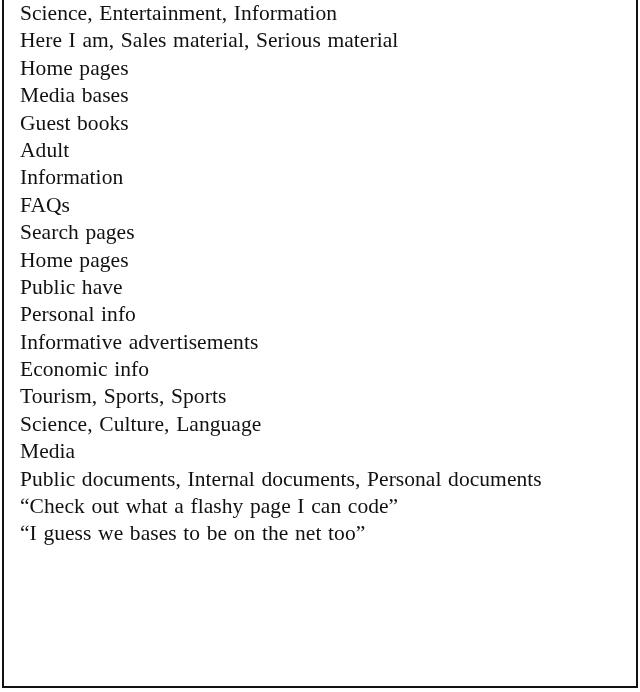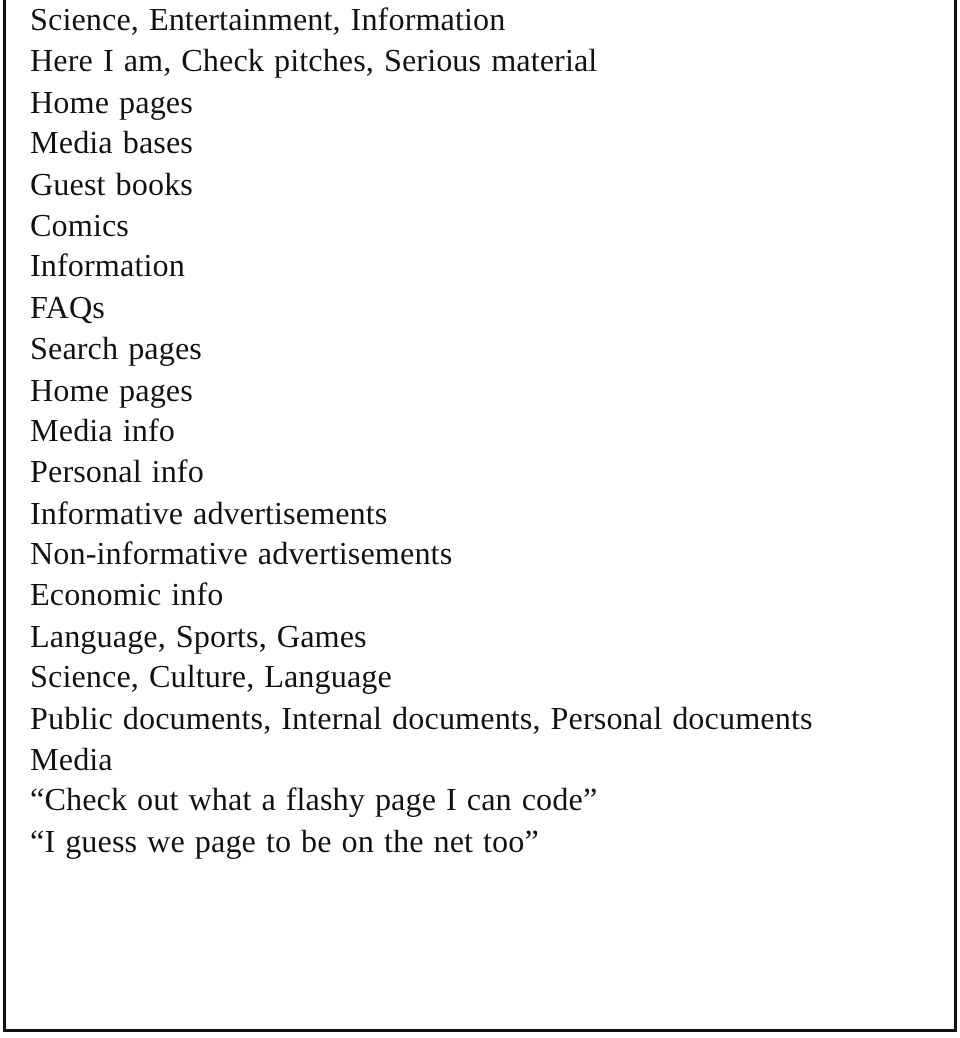--- a/index.html
+++ b/index.html
@@ -41,34 +41,33 @@
       letter-spacing: 0.05px;
       word-spacing: 1.2px;
     }
   </style>
 </head>
 <body>
 
 <div class="table-frame">
   <ul class="rows">
     <li class="row">Science, Entertainment, Information</li>
-    <li class="row">Here I am, Check pitches, Serious material</li>
+    <li class="row">Here I am, Sales material, Serious material</li>
     <li class="row">Home pages</li>
     <li class="row">Media bases</li>
     <li class="row">Guest books</li>
-    <li class="row">Comics</li>
+    <li class="row">Adult</li>
     <li class="row">Information</li>
     <li class="row">FAQs</li>
     <li class="row">Search pages</li>
     <li class="row">Home pages</li>
-    <li class="row">Media info</li>
+    <li class="row">Public have</li>
     <li class="row">Personal info</li>
     <li class="row">Informative advertisements</li>
-    <li class="row">Non-informative advertisements</li>
     <li class="row">Economic info</li>
-    <li class="row">Language, Sports, Games</li>
+    <li class="row">Tourism, Sports, Sports</li>
     <li class="row">Science, Culture, Language</li>
+    <li class="row">Media</li>
     <li class="row">Public documents, Internal documents, Personal documents</li>
-    <li class="row">Media</li>
     <li class="row">“Check out what a flashy page I can code”</li>
-    <li class="row">“I guess we page to be on the net too”</li>
+    <li class="row">“I guess we bases to be on the net too”</li>
   </ul>
 </div>
 
 </body></html>

